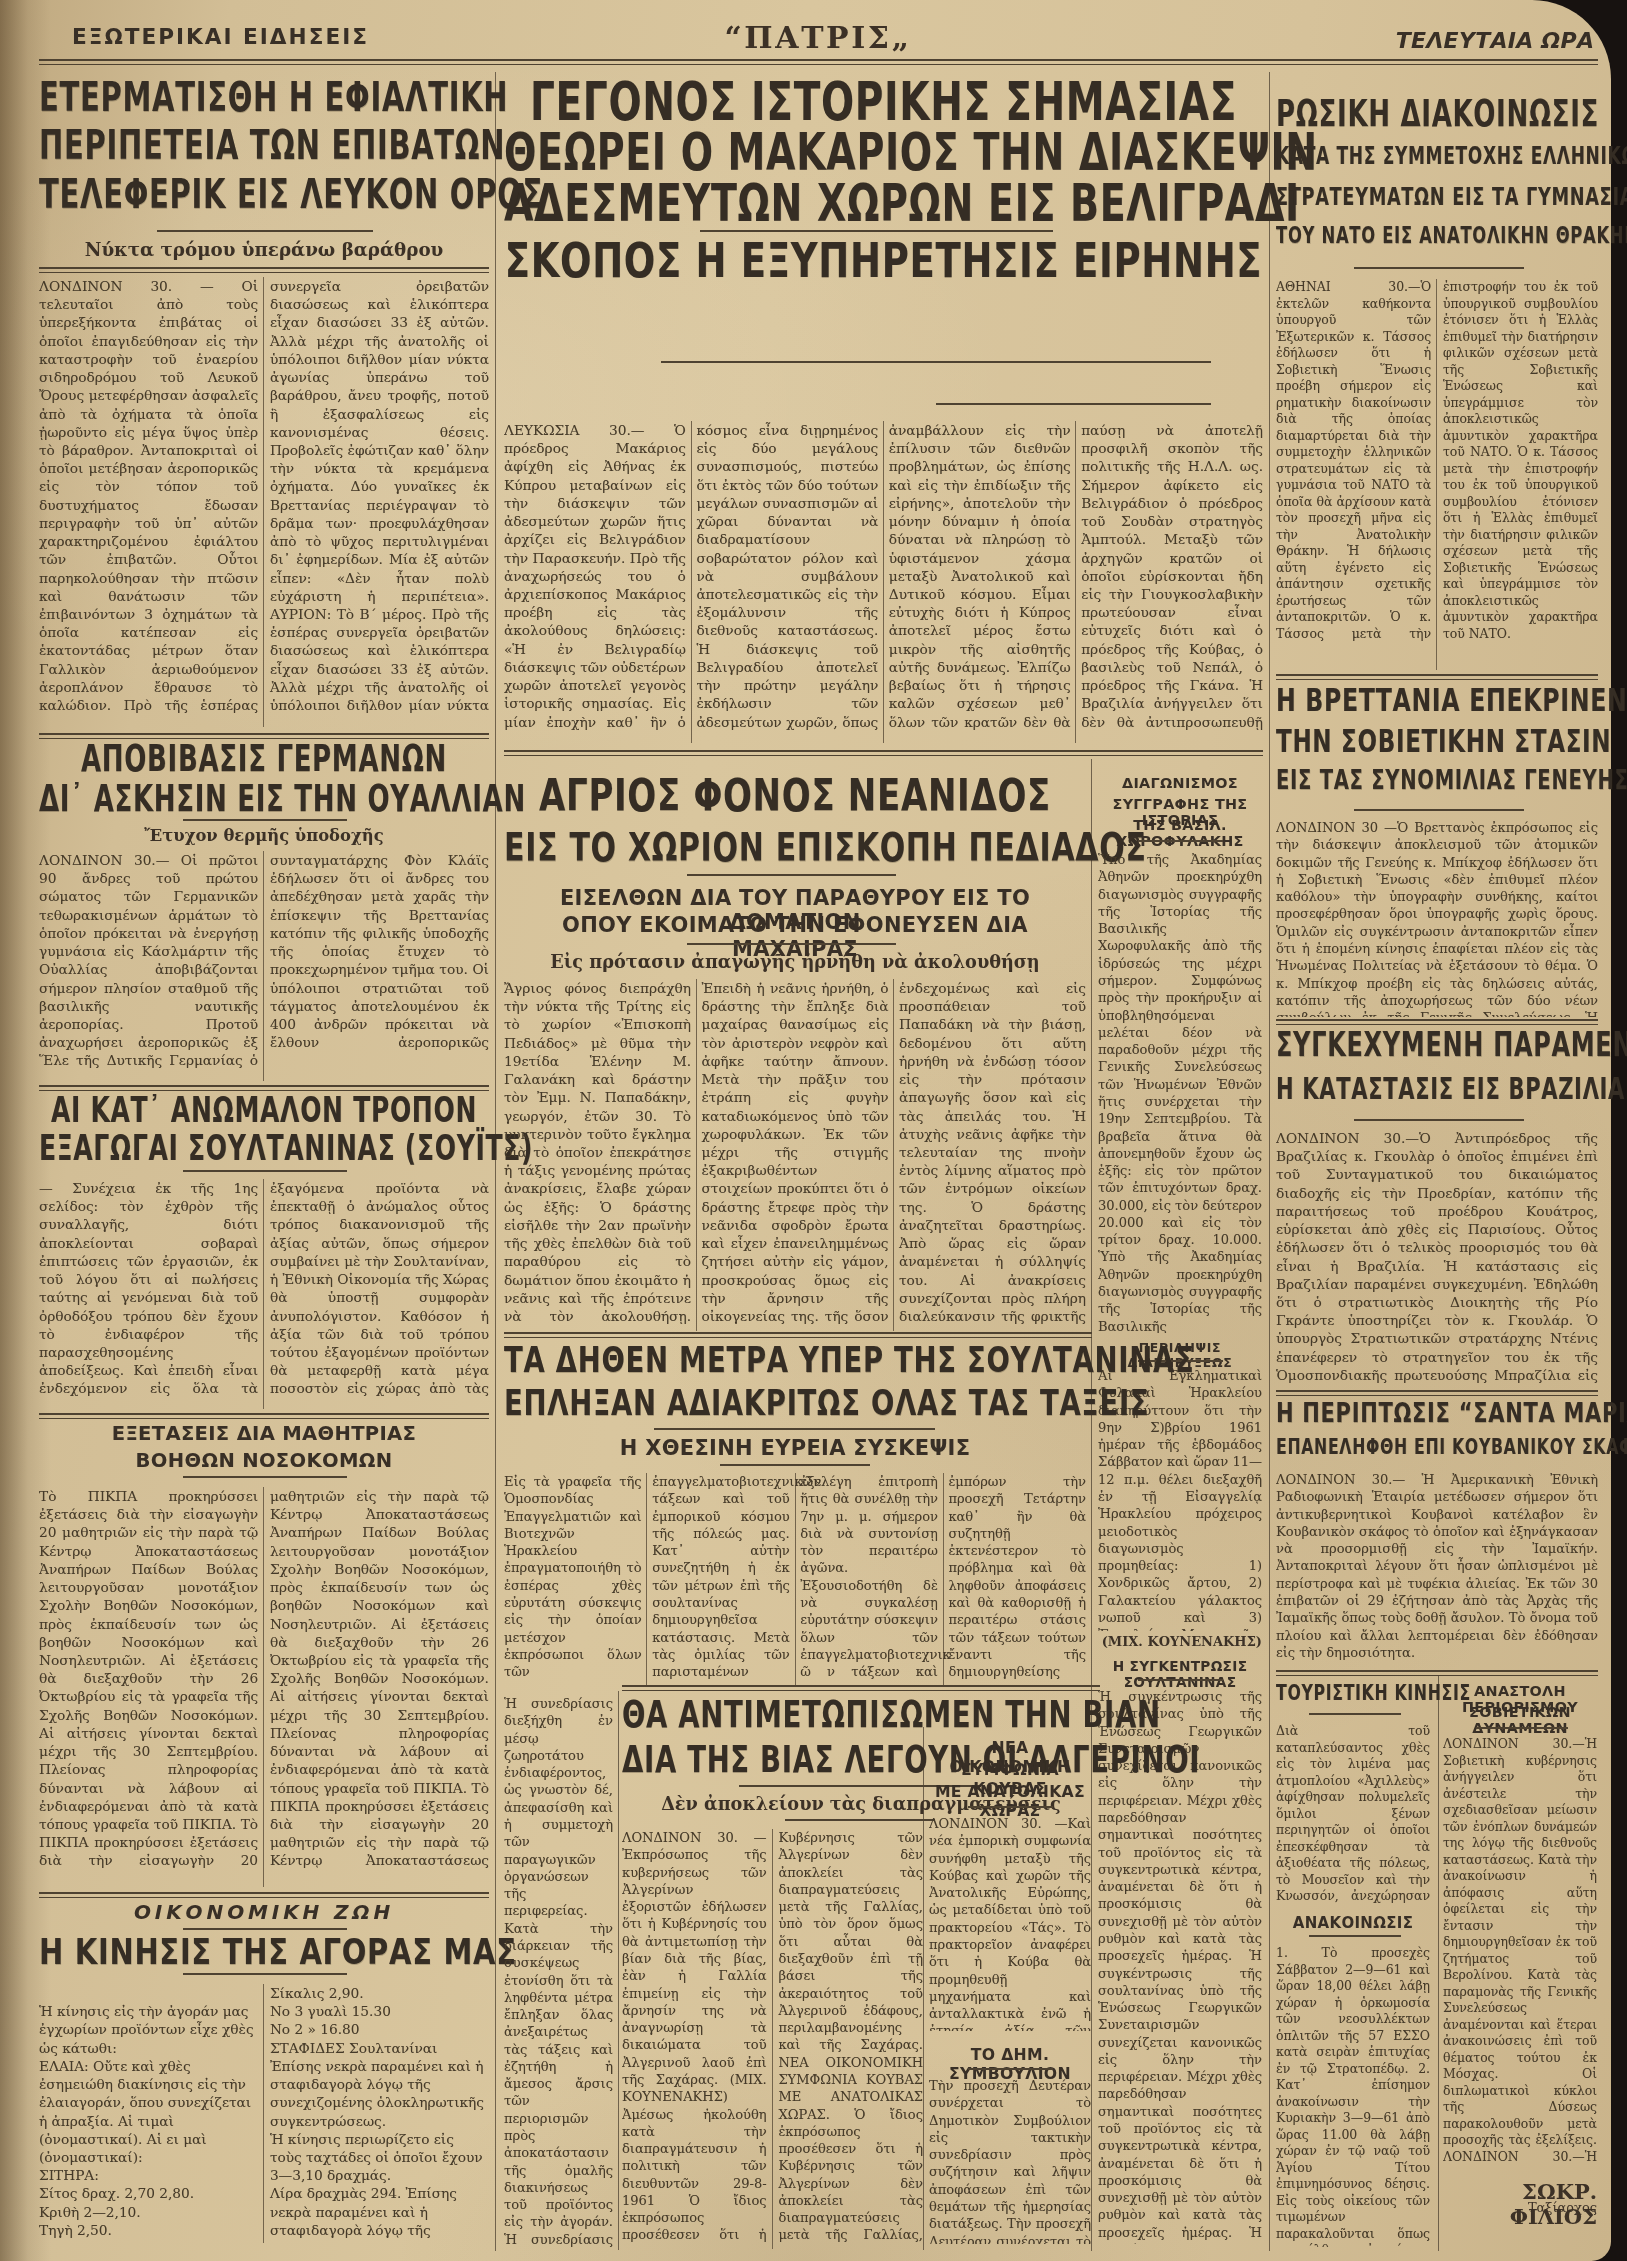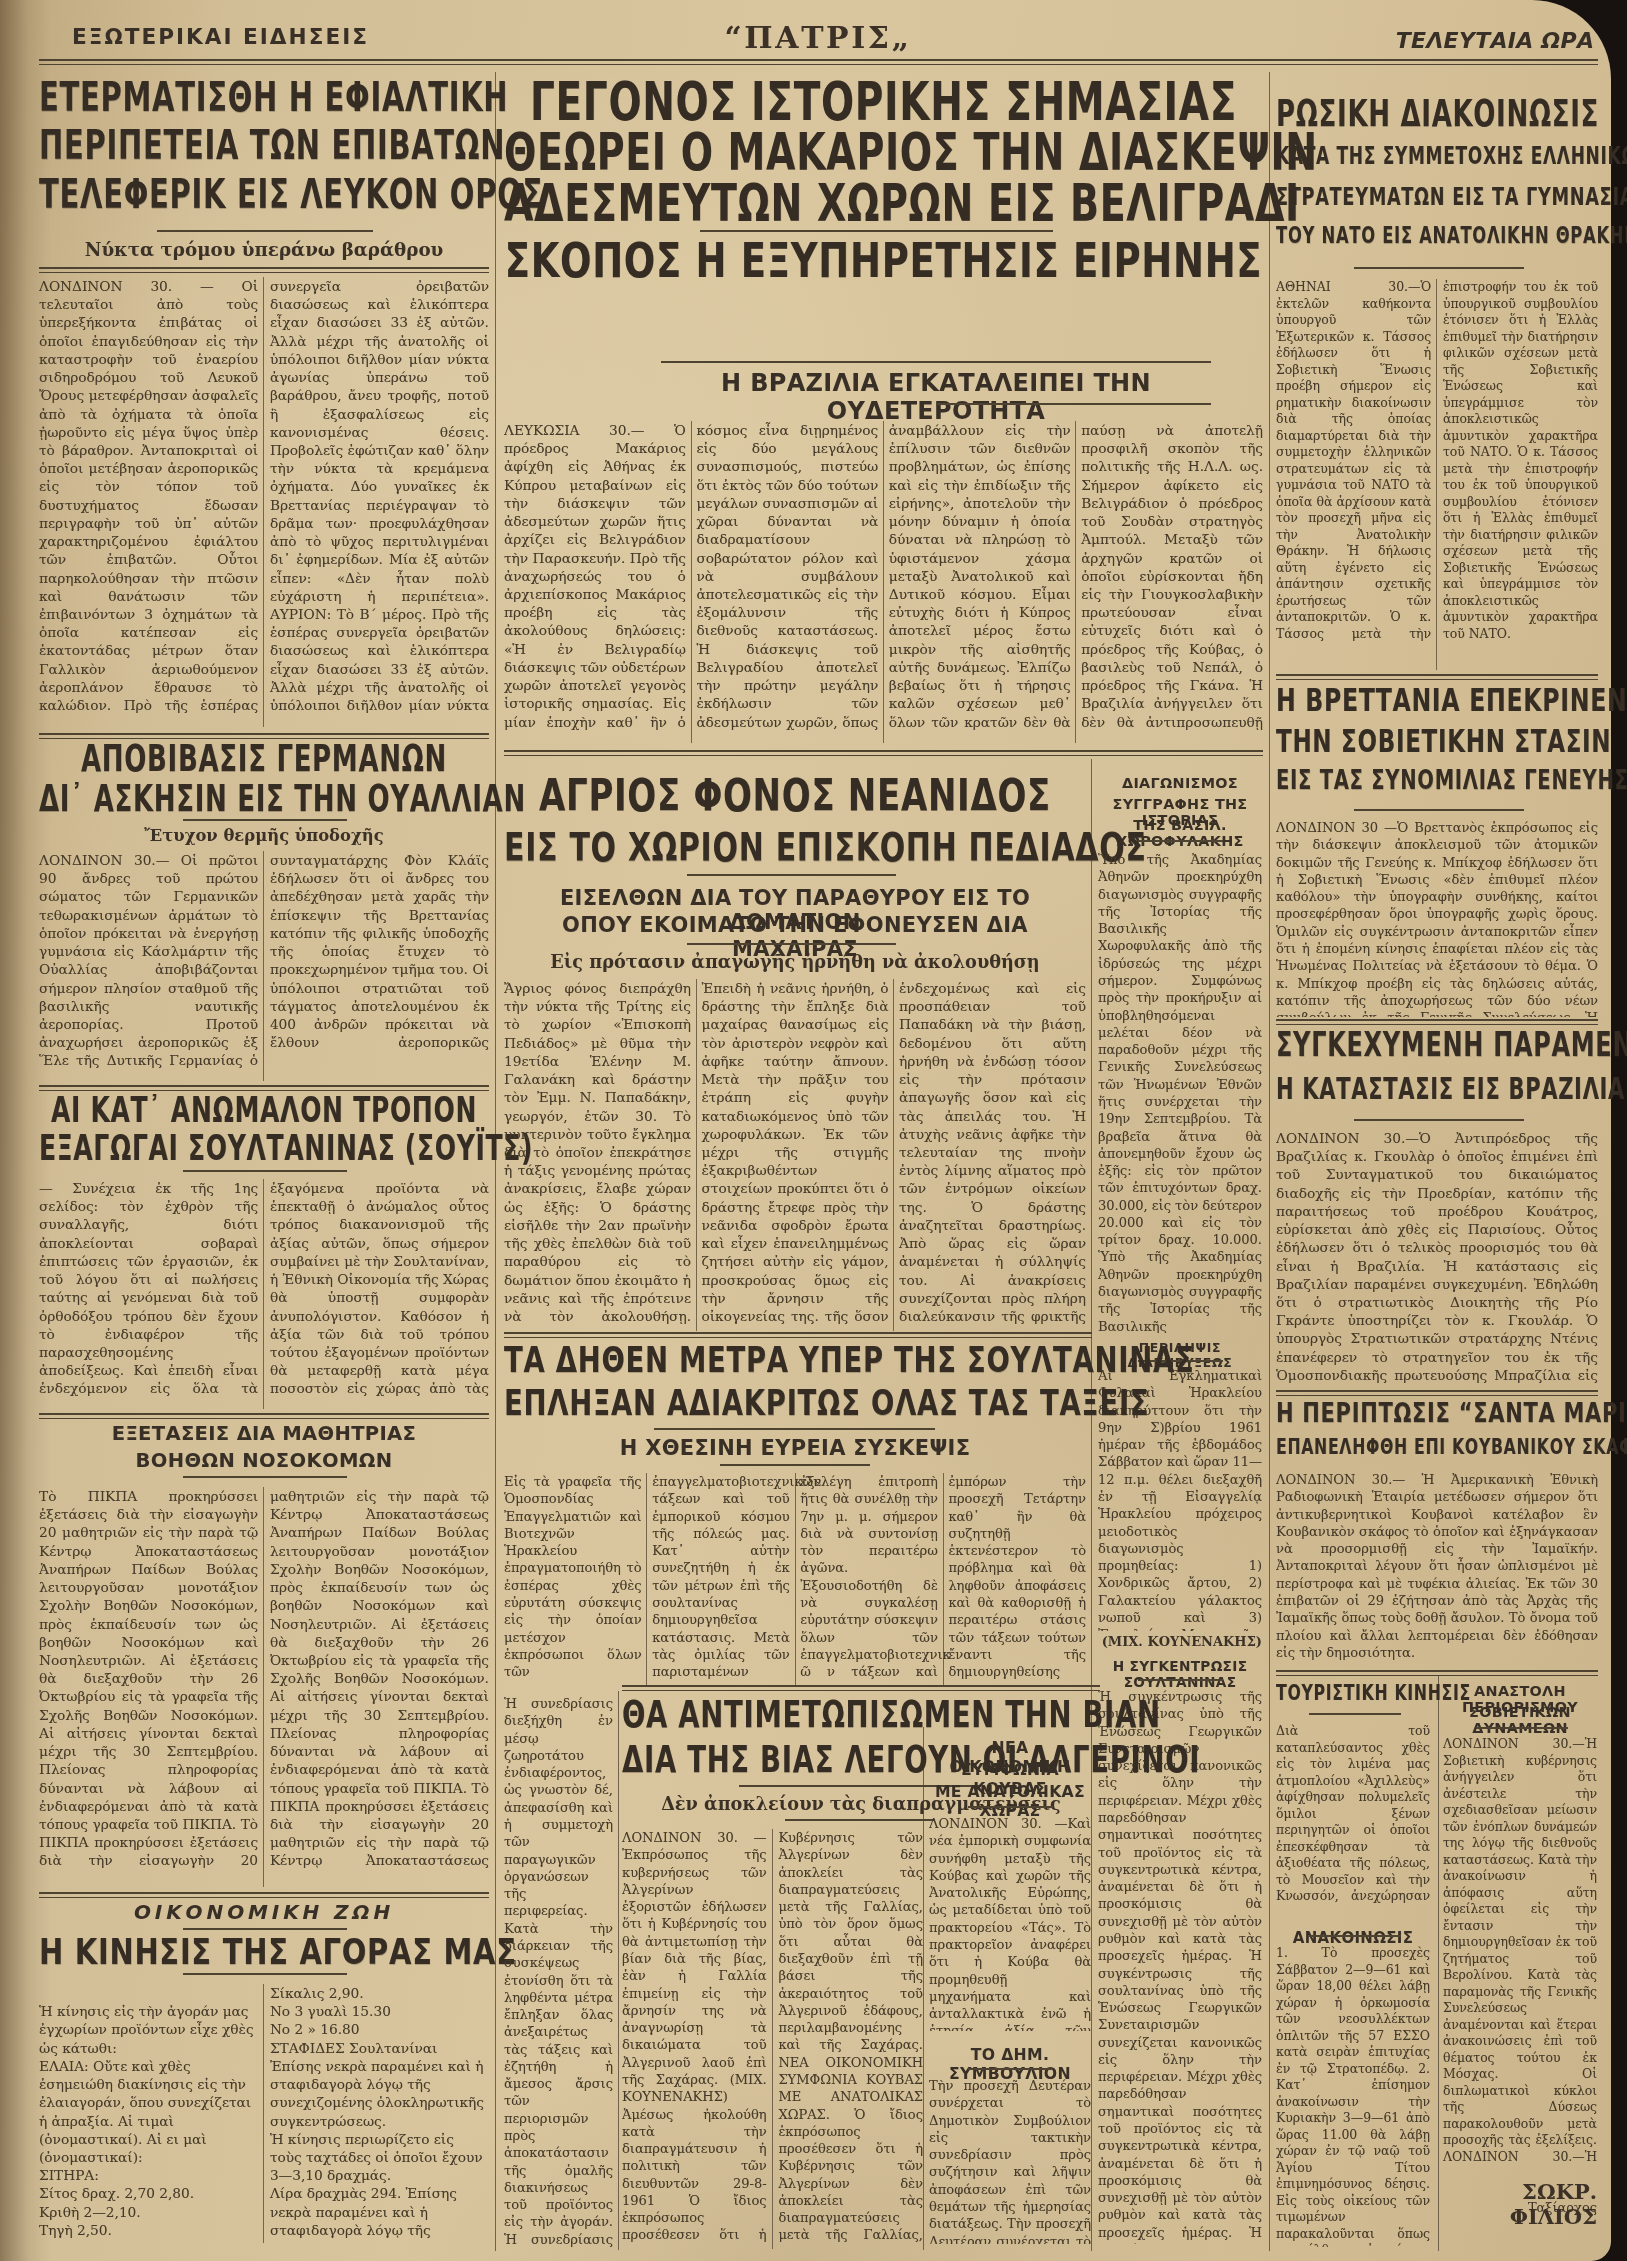--- a/index.html
+++ b/index.html
@@ -120,21 +120,20 @@
 Ἡ κίνησις περιωρίζετο εἰς τοὺς ταχτάδες οἱ ὁποῖοι ἔχουν 3—3,10 δραχμάς.
 Λίρα δραχμὰς 294.</span>
   </div>
 
   <div class="abs hl cw" style="top:79px;font-size:39px;transform:scaleY(1.35);">ΓΕΓΟΝΟΣ ΙΣΤΟΡΙΚΗΣ ΣΗΜΑΣΙΑΣ</div>
   <div class="abs hl cw" style="top:130px;font-size:38px;transform:scaleY(1.35);">ΘΕΩΡΕΙ Ο ΜΑΚΑΡΙΟΣ ΤΗΝ ΔΙΑΣΚΕΨΙΝ</div>
   <div class="abs hl cw" style="top:181px;font-size:38px;transform:scaleY(1.35);">ΑΔΕΣΜΕΥΤΩΝ ΧΩΡΩΝ ΕΙΣ ΒΕΛΙΓΡΑΔΙ</div>
   <div class="abs hr" style="left:700px;top:230px;width:353px;"></div>
   <div class="abs hl cw" style="top:239px;font-size:37px;transform:scaleY(1.3);">ΣΚΟΠΟΣ Η ΕΞΥΠΗΡΕΤΗΣΙΣ ΕΙΡΗΝΗΣ</div>
   <div class="abs hr" style="left:661px;top:361px;width:550px;"></div>
-  <div class="abs hs" style="left:661px;top:369px;width:550px;font-size:24px;">Η ΒΡΑΖΙΛΙΑ ΕΓΚΑΤΑΛΕΙΠΕΙ ΤΗΝ ΟΥΔΕΤΕΡΟΤΗΤΑ</div>
   <div class="abs hr" style="left:936px;top:403px;width:275px;"></div>
   <div class="abs bt cols4 cw" style="top:421px;height:322px;">
     <span>ΛΕΥΚΩΣΙΑ 30.— Ὁ πρόεδρος Μακάριος ἀφίχθη εἰς Ἀθήνας ἐκ Κύπρου μεταβαίνων εἰς τὴν διάσκεψιν τῶν ἀδεσμεύτων χωρῶν ἥτις ἀρχίζει εἰς Βελιγράδιον τὴν Παρασκευήν. Πρὸ τῆς ἀναχωρήσεώς του ὁ ἀρχιεπίσκοπος Μακάριος προέβη εἰς τὰς ἀκολούθους δηλώσεις: «Ἡ ἐν Βελιγραδίῳ διάσκεψις τῶν οὐδετέρων χωρῶν ἀποτελεῖ γεγονὸς ἱστορικῆς σημασίας. Εἰς μίαν ἐποχὴν καθ᾽ ἣν ὁ κόσμος εἶνα διῃρημένος εἰς δύο μεγάλους συνασπισμούς,</span>
     <span>πιστεύω ὅτι ἐκτὸς τῶν δύο τούτων μεγάλων συνασπισμῶν αἱ χῶραι δύνανται νὰ διαδραματίσουν σοβαρώτατον ρόλον καὶ νὰ συμβάλουν ἀποτελεσματικῶς εἰς τὴν ἐξομάλυνσιν τῆς διεθνοῦς καταστάσεως. Ἡ διάσκεψις τοῦ Βελιγραδίου ἀποτελεῖ τὴν πρώτην μεγάλην ἐκδήλωσιν τῶν ἀδεσμεύτων χωρῶν, ὅπως ἀναμβάλλουν εἰς τὴν ἐπίλυσιν τῶν διεθνῶν προβλημάτων, ὡς ἐπίσης καὶ εἰς τὴν ἐπιδίωξιν τῆς εἰρήνης»,</span>
     <span>ἀποτελοῦν τὴν μόνην δύναμιν ἡ ὁποία δύναται νὰ πληρώσῃ τὸ ὑφιστάμενον χάσμα μεταξὺ Ἀνατολικοῦ καὶ Δυτικοῦ κόσμου. Εἶμαι εὐτυχὴς διότι ἡ Κύπρος ἀποτελεῖ μέρος ἔστω μικρὸν τῆς αἰσθητῆς αὐτῆς δυνάμεως. Ἐλπίζω βεβαίως ὅτι ἡ τήρησις καλῶν σχέσεων μεθ᾽ ὅλων τῶν κρατῶν δὲν θὰ παύσῃ νὰ ἀποτελῇ προσφιλῆ σκοπὸν τῆς πολιτικῆς τῆς Η.Λ.Λ.</span>
     <span>ως. Σήμερον ἀφίκετο εἰς Βελιγράδιον ὁ πρόεδρος τοῦ Σουδὰν στρατηγὸς Ἀμπτούλ. Μεταξὺ τῶν ἀρχηγῶν κρατῶν οἱ ὁποῖοι εὑρίσκονται ἤδη εἰς τὴν Γιουγκοσλαβικὴν πρωτεύουσαν εἶναι εὐτυχεῖς διότι καὶ ὁ πρόεδρος τῆς Κούβας, ὁ βασιλεὺς τοῦ Νεπάλ, ὁ πρόεδρος τῆς Γκάνα. Ἡ Βραζιλία ἀνήγγειλεν ὅτι δὲν θὰ ἀντιπροσωπευθῇ εἰς τὴν διάσκεψιν. Αἱ ἀδέσμευτοι χῶραι μετέσχον οὕτινες θὰ μετάσχουν τῆς διασκέψεως. ως. Σήμερον ἀφίκετο εἰς Βελιγράδιον ὁ πρόεδρος τοῦ Σουδὰν στρατηγὸς Ἀμπτούλ. Μεταξὺ τῶν ἀρχηγῶν κρατῶν οἱ ὁποῖοι εὑρίσκονται ἤδη εἰς τὴν Γιουγκοσλαβικὴν πρωτεύουσαν εἶναι εὐτυχεῖς διότι καὶ ὁ πρόεδρος τῆς Κούβας, ὁ βασιλεὺς τοῦ Νεπάλ, ὁ πρόεδρος τῆς Γκάνα. Ἡ Βραζιλία ἀνήγγειλεν ὅτι δὲν θὰ ἀντιπροσωπευθῇ εἰς τὴν διάσκεψιν. Αἱ ἀδέσμευτοι χῶραι μετέσχον οὕτινες θὰ μετάσχουν τῆς διασκέψεως.</span>
   </div>
 
   <div class="abs hr2" style="left:504px;top:750px;width:759px;"></div>
   <div class="abs hl cw2" style="top:775px;font-size:34px;transform:scaleY(1.3);">ΑΓΡΙΟΣ ΦΟΝΟΣ ΝΕΑΝΙΔΟΣ</div>
@@ -228,21 +227,21 @@
   <div class="abs hr2" style="left:1276px;top:1390px;width:322px;"></div>
   <div class="abs hl rw" style="top:1401px;font-size:21px;transform:scaleY(1.3);">Η ΠΕΡΙΠΤΩΣΙΣ “ΣΑΝΤΑ ΜΑΡΙΑ„</div>
   <div class="abs hl rw" style="top:1437px;font-size:15.7px;transform:scaleY(1.3);">ΕΠΑΝΕΛΗΦΘΗ ΕΠΙ ΚΟΥΒΑΝΙΚΟΥ ΣΚΑΦΟΥΣ</div>
   <div class="abs bt rw" style="top:1471px;height:194px;font-size:13px;">ΛΟΝΔΙΝΟΝ 30.— Ἡ Ἀμερικανικὴ Ἐθνικὴ Ραδιοφωνικὴ Ἑταιρία μετέδωσεν σήμερον ὅτι ἀντικυβερνητικοὶ Κουβανοὶ κατέλαβον ἓν Κουβανικὸν σκάφος τὸ ὁποῖον καὶ ἐξηνάγκασαν νὰ προσορμισθῇ εἰς τὴν Ἰαμαϊκήν. Ἀνταποκριταὶ λέγουν ὅτι ἦσαν ὡπλισμένοι μὲ περίστροφα καὶ μὲ τυφέκια ἁλιείας. Ἐκ τῶν 30 ἐπιβατῶν οἱ 29 ἐζήτησαν ἀπὸ τὰς Ἀρχὰς τῆς Ἰαμαϊκῆς ὅπως τοὺς δοθῇ ἄσυλον. Τὸ ὄνομα τοῦ πλοίου καὶ ἄλλαι λεπτομέρειαι δὲν ἐδόθησαν εἰς τὴν δημοσιότητα.</div>
 
   <div class="abs hr2" style="left:1276px;top:1670px;width:322px;"></div>
 
   <div class="abs hl rl" style="top:1683px;font-size:15.7px;transform:scaleY(1.3);">ΤΟΥΡΙΣΤΙΚΗ ΚΙΝΗΣΙΣ</div>
   <div class="abs hr" style="left:1309px;top:1713px;width:92px;"></div>
   <div class="abs bt rl" style="top:1723px;height:183px;font-size:12.4px;">Διὰ τοῦ καταπλεύσαντος χθὲς εἰς τὸν λιμένα μας ἀτμοπλοίου «Ἀχιλλεὺς» ἀφίχθησαν πολυμελεῖς ὅμιλοι ξένων περιηγητῶν οἱ ὁποῖοι ἐπεσκέφθησαν τὰ ἀξιοθέατα τῆς πόλεως, τὸ Μουσεῖον καὶ τὴν Κνωσσόν, ἀνεχώρησαν δὲ τὸ ἑσπέρας διὰ τὸν Πειραιᾶ μέσῳ τῶν νήσων τοῦ Αἰγαίου.</div>
-  <div class="abs hs rl" style="top:1914px;font-size:15px;margin-top:15px;">ΑΝΑΚΟΙΝΩΣΙΣ</div>
+  <div class="abs hs rl" style="top:1914px;font-size:15px;">ΑΝΑΚΟΙΝΩΣΙΣ</div>
   <div class="abs hr" style="left:1309px;top:1935px;width:92px;"></div>
   <div class="abs bt rl" style="top:1945px;height:302px;font-size:12.4px;">1. Τὸ προσεχὲς Σάββατον 2—9—61 καὶ ὥραν 18,00 θέλει λάβῃ χώραν ἡ ὁρκωμοσία τῶν νεοσυλλέκτων ὁπλιτῶν τῆς 57 ΕΣΣΟ κατὰ σειρὰν ἐπιτυχίας ἐν τῷ Στρατοπέδῳ. 2. Κατ᾽ ἐπίσημον ἀνακοίνωσιν τὴν Κυριακὴν 3—9—61 ἀπὸ ὥρας 11.00 θὰ λάβῃ χώραν ἐν τῷ ναῷ τοῦ Ἁγίου Τίτου ἐπιμνημόσυνος δέησις. Εἰς τοὺς οἰκείους τῶν τιμωμένων παρακαλοῦνται ὅπως προσέλθουν ἐγκαίρως. Ἡ εἴσοδος ἐλευθέρα εἰς ἅπαντας. 1. Τὸ προσεχὲς Σάββατον 2—9—61 καὶ ὥραν 18,00 θέλει λάβῃ χώραν ἡ ὁρκωμοσία τῶν νεοσυλλέκτων ὁπλιτῶν τῆς 57 ΕΣΣΟ κατὰ σειρὰν ἐπιτυχίας ἐν τῷ Στρατοπέδῳ. 2. Κατ᾽ ἐπίσημον ἀνακοίνωσιν τὴν Κυριακὴν 3—9—61 ἀπὸ ὥρας 11.00 θὰ λάβῃ χώραν ἐν τῷ ναῷ τοῦ Ἁγίου Τίτου ἐπιμνημόσυνος δέησις. Εἰς τοὺς οἰκείους τῶν τιμωμένων παρακαλοῦνται ὅπως προσέλθουν ἐγκαίρως. Ἡ εἴσοδος ἐλευθέρα εἰς ἅπαντας.</div>
 
   <div class="abs hs rr" style="top:1683px;font-size:14.4px;">ΑΝΑΣΤΟΛΗ ΠΕΡΙΟΡΙΣΜΟΥ</div>
   <div class="abs hs rr" style="top:1704px;font-size:14.4px;">ΣΟΒΙΕΤΙΚΩΝ ΔΥΝΑΜΕΩΝ</div>
   <div class="abs hr" style="left:1476px;top:1727px;width:92px;"></div>
   <div class="abs bt rr" style="top:1736px;height:428px;font-size:12.4px;">ΛΟΝΔΙΝΟΝ 30.—Ἡ Σοβιετικὴ κυβέρνησις ἀνήγγειλεν ὅτι ἀνέστειλε τὴν σχεδιασθεῖσαν μείωσιν τῶν ἐνόπλων δυνάμεών της λόγῳ τῆς διεθνοῦς καταστάσεως. Κατὰ τὴν ἀνακοίνωσιν ἡ ἀπόφασις αὕτη ὀφείλεται εἰς τὴν ἔντασιν τὴν δημιουργηθεῖσαν ἐκ τοῦ ζητήματος τοῦ Βερολίνου. Κατὰ τὰς παραμονὰς τῆς Γενικῆς Συνελεύσεως ἀναμένονται καὶ ἕτεραι ἀνακοινώσεις ἐπὶ τοῦ θέματος τούτου ἐκ Μόσχας. Οἱ διπλωματικοὶ κύκλοι τῆς Δύσεως παρακολουθοῦν μετὰ προσοχῆς τὰς ἐξελίξεις. ΛΟΝΔΙΝΟΝ 30.—Ἡ Σοβιετικὴ κυβέρνησις ἀνήγγειλεν ὅτι ἀνέστειλε τὴν σχεδιασθεῖσαν μείωσιν τῶν ἐνόπλων δυνάμεών της λόγῳ τῆς διεθνοῦς καταστάσεως. Κατὰ τὴν ἀνακοίνωσιν ἡ ἀπόφασις αὕτη ὀφείλεται εἰς τὴν ἔντασιν τὴν δημιουργηθεῖσαν ἐκ τοῦ ζητήματος τοῦ Βερολίνου. Κατὰ τὰς παραμονὰς τῆς Γενικῆς Συνελεύσεως ἀναμένονται καὶ ἕτεραι ἀνακοινώσεις ἐπὶ τοῦ θέματος τούτου ἐκ Μόσχας. Οἱ διπλωματικοὶ κύκλοι τῆς Δύσεως παρακολουθοῦν μετὰ προσοχῆς τὰς ἐξελίξεις.</div>
   <div class="abs byline rr" style="top:2179px;font-size:21px;">ΣΩΚΡ. ΦΙΛΙΟΣ</div>
   <div class="abs byline rr" style="top:2200px;font-size:13px;font-weight:400;">Ταξίαρχος</div>
  </div>

